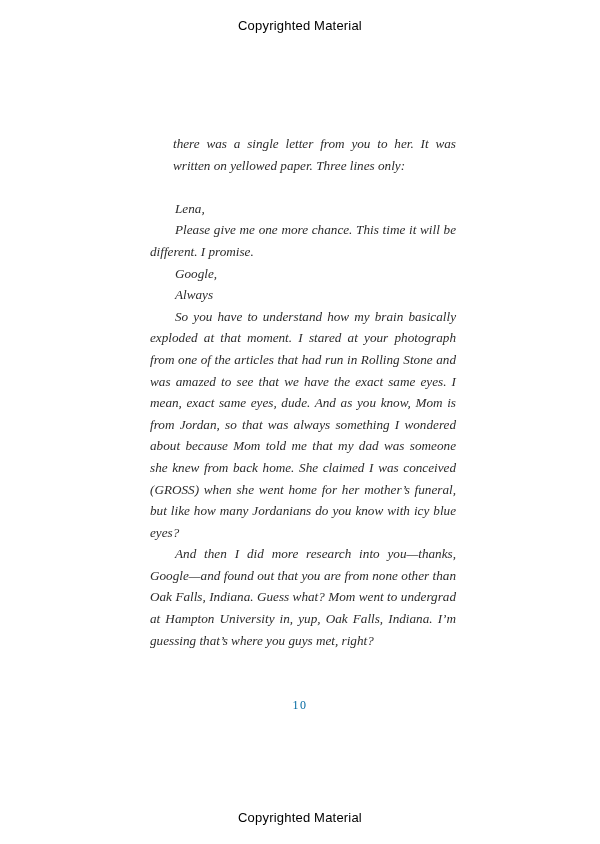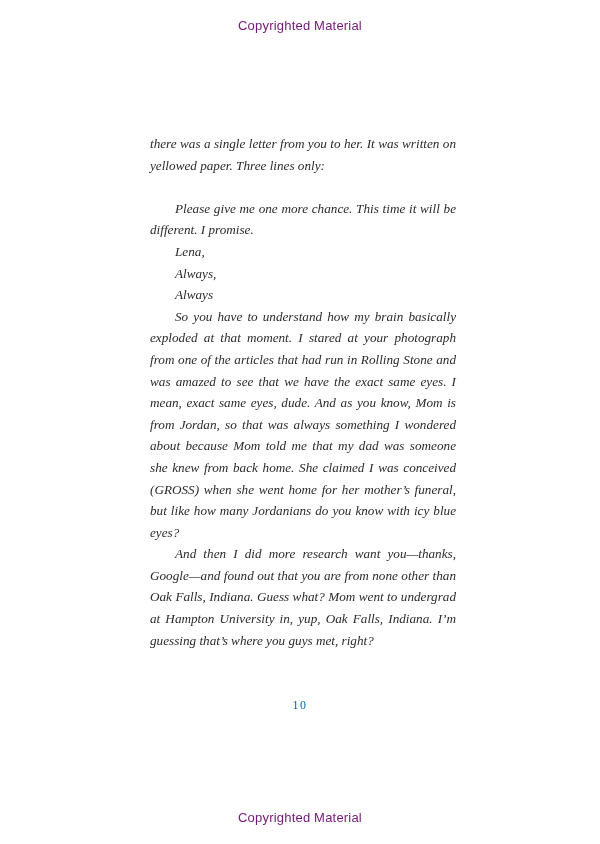--- a/index.html
+++ b/index.html
@@ -15,21 +15,21 @@
     overflow: hidden;
     font-family: "Liberation Serif", serif;
   }
   .copyright-notice {
     position: absolute;
     left: 0;
     width: 100%;
     text-align: center;
     font-family: "Liberation Sans", sans-serif;
     font-size: 13px;
-    color: #701a75;
+    color: #000000;
     letter-spacing: 0.2px;
   }
   .copyright-top { top: 18px; }
   .copyright-bottom { top: 810px; }
 
   .text-block {
     position: absolute;
     left: 150px;
     top: 133px;
     width: 306px;
@@ -39,20 +39,21 @@
     line-height: 21.6px;
     color: #2b2b2b;
     text-align: justify;
   }
   .text-block p {
     margin: 0;
     text-indent: 25px;
   }
   .text-block p.no-indent {
     text-indent: 0;
+    margin-left: 23px;
   }
   .letter-block {
     margin-top: 21.6px;
   }
   .gap-above {
     margin-top: 21.6px;
   }
   .page-number {
     position: absolute;
     left: 0;
@@ -70,29 +71,29 @@
 
 <div class="page">
 
   <div class="copyright-notice copyright-top">Copyrighted Material</div>
 
   <div class="text-block">
 
     <p class="no-indent">there was a single letter from you to her. It was written on yellowed paper. Three lines only:</p>
 
     <div class="letter-block">
+      <p>Lena,</p>
       <p>Please give me one more chance. This time it will be different. I promise.</p>
-      <p>Lena,</p>
-      <p>Always,</p>
+      <p>Google,</p>
       <p>Always</p>
     </div>
 
     <p class="gap-above">So you have to understand how my brain basically exploded at that moment. I stared at your photograph from one of the articles that had run in Rolling Stone and was amazed to see that we have the exact same eyes. I mean, exact same eyes, dude. And as you know, Mom is from Jordan, so that was always something I wondered about because Mom told me that my dad was someone she knew from back home. She claimed I was conceived (GROSS) when she went home for her mother’s funeral, but like how many Jordanians do you know with icy blue eyes?</p>
 
-    <p>And then I did more research want you—thanks, Google—and found out that you are from none other than Oak Falls, Indiana. Guess what? Mom went to undergrad at Hampton University in, yup, Oak Falls, Indiana. I’m guessing that’s where you guys met, right?</p>
+    <p>And then I did more research into you—thanks, Google—and found out that you are from none other than Oak Falls, Indiana. Guess what? Mom went to undergrad at Hampton University in, yup, Oak Falls, Indiana. I’m guessing that’s where you guys met, right?</p>
 
 
   </div>
 
   <div class="page-number">10</div>
 
   <div class="copyright-notice copyright-bottom">Copyrighted Material</div>
 
 </div>
 

